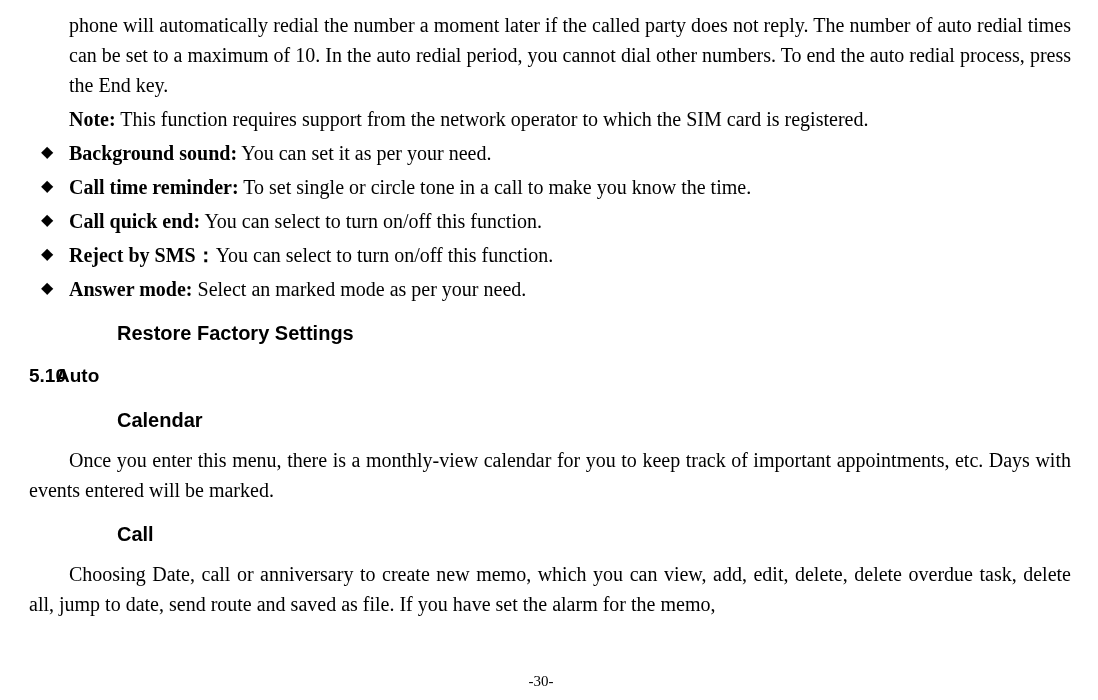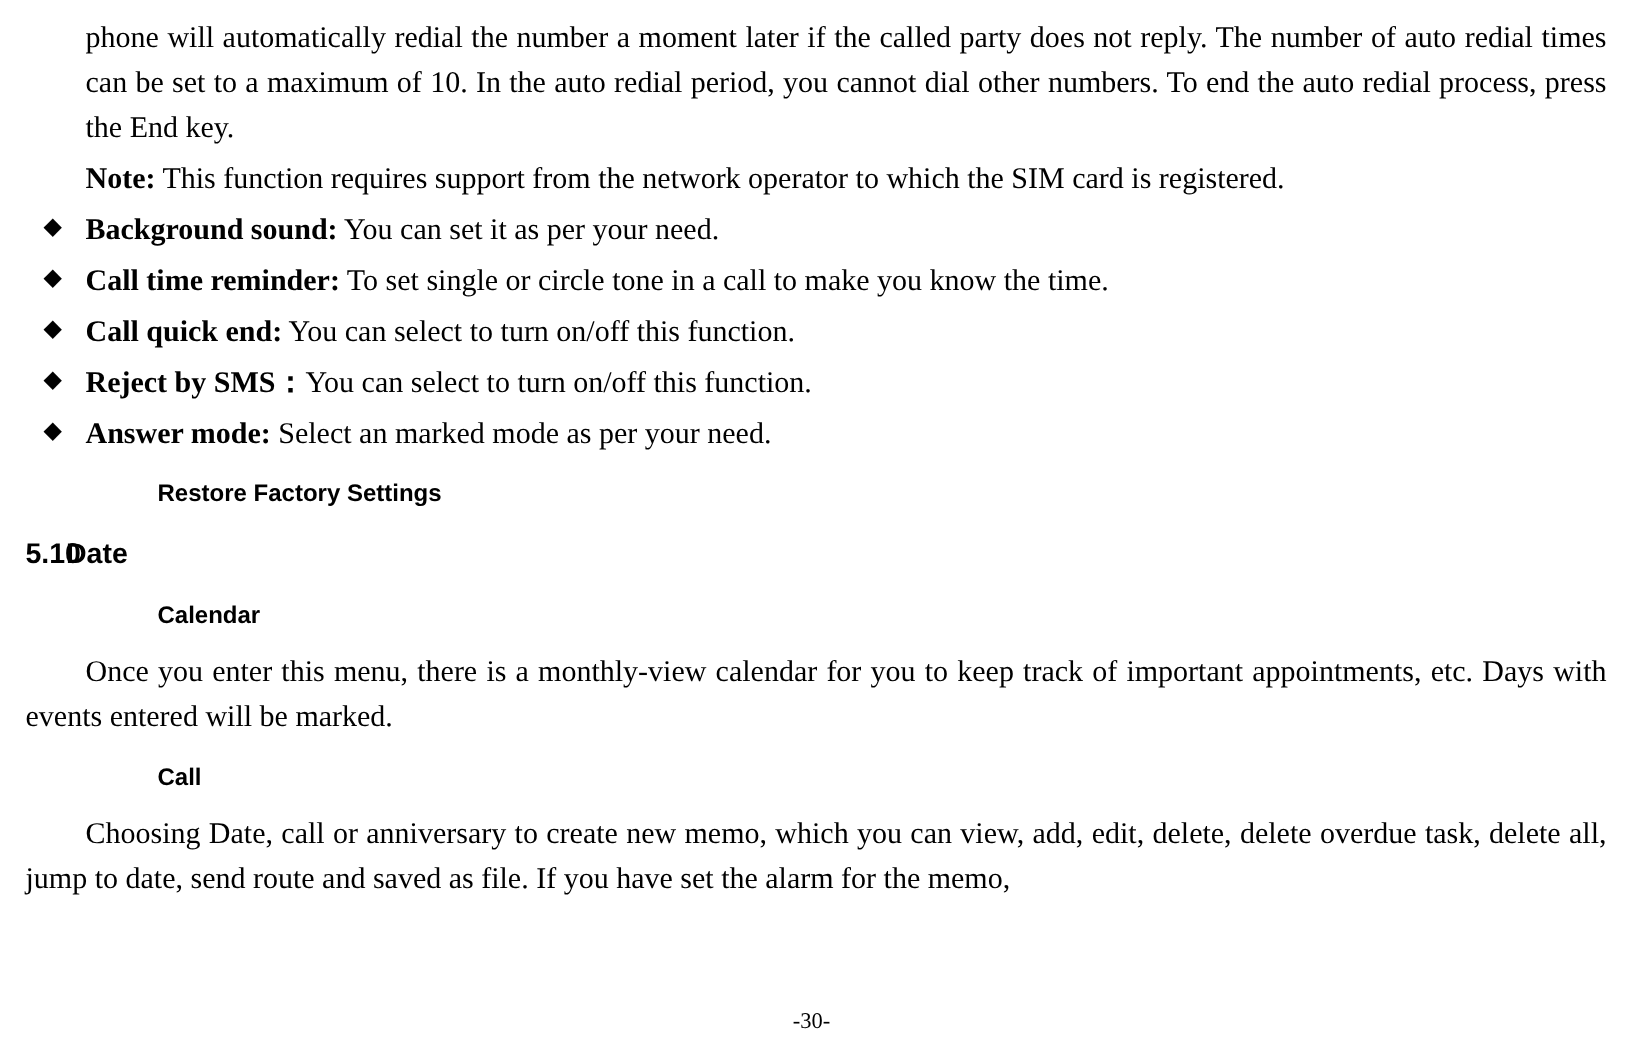--- a/index.html
+++ b/index.html
@@ -13,20 +13,21 @@
       line-height: 1.5;
       color: #000;
       background: #fff;
       width: 1098px;
       height: 700px;
       padding: 10px 0;
       position: relative;
     }
     .content {
       padding: 0 17px;
+      margin-left: 12px;
     }
     .para-continue {
       text-align: justify;
       margin: 0 10px 4px 40px;
     }
     .note-para {
       text-align: justify;
       margin: 0 10px 4px 40px;
     }
     .bullet-list {
@@ -48,21 +49,21 @@
     .bullet-text {
       flex: 1;
       text-align: justify;
     }
     .bold {
       font-weight: bold;
     }
     .heading-sub {
       font-family: Arial, Helvetica, sans-serif;
       font-weight: bold;
-      font-size: 16px;
+      font-size: 20px;
       margin: 14px 10px 10px 88px;
     }
     .heading-section {
       font-family: Arial, Helvetica, sans-serif;
       font-weight: bold;
       font-size: 19px;
       margin: 14px 10px 10px 0;
       display: flex;
     }
     .section-num {
@@ -129,21 +130,21 @@
         <span class="bold">Answer mode:</span><span> Select an marked mode as per your need.</span>
       </span>
     </li>
   </ul>
 
   <h3 class="heading-sub">Restore Factory Settings</h3>
 
 
   <h2 class="heading-section">
     <span class="section-num">5.10</span>
-    <span>Date</span>
+    <span>Auto</span>
   </h2>
 
   <h3 class="heading-sub">Calendar</h3>
 
   <p class="body-para">Once you enter this menu, there is a monthly-view calendar for you to keep track of important appointments, etc. Days with events entered will be marked.</p>
 
   <h3 class="heading-sub">Call</h3>
 
   <p class="body-para">Choosing Date, call or anniversary to create new memo, which you can view, add, edit, delete, delete overdue task, delete all, jump to date, send route and saved as file. If you have set the alarm for the memo,</p>
 

